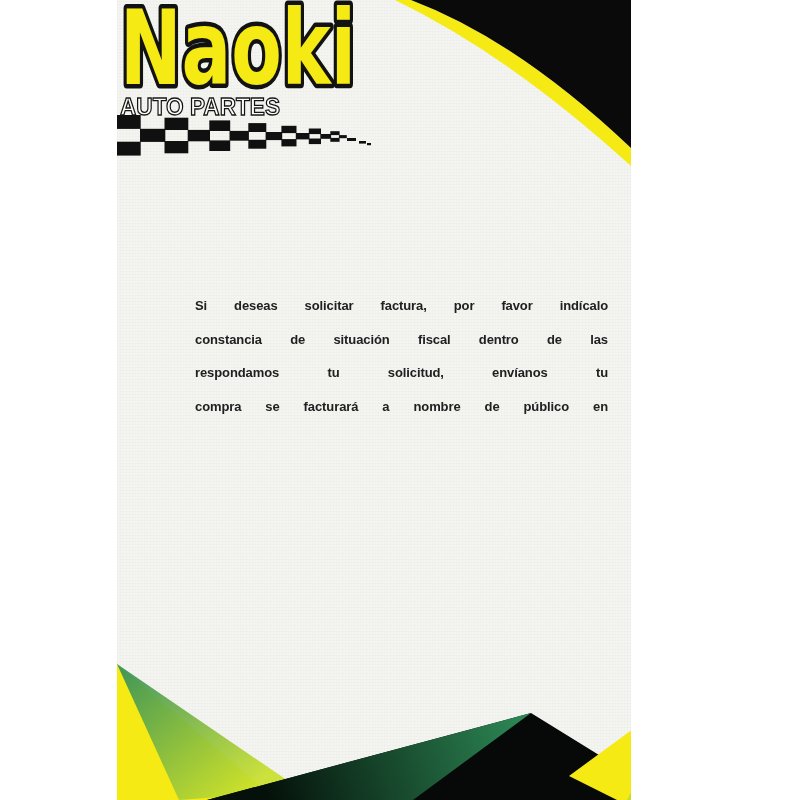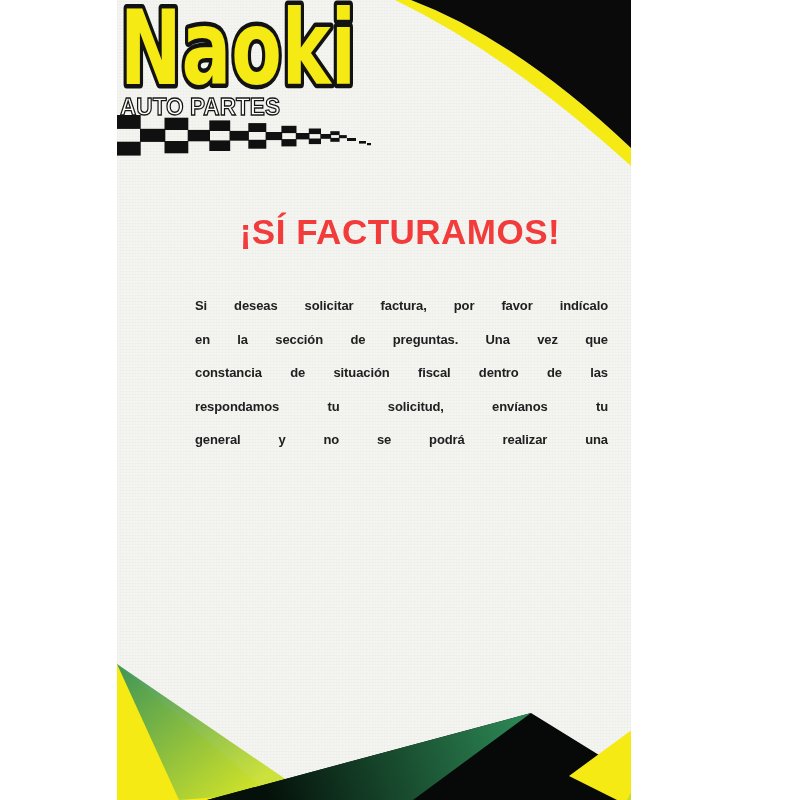--- a/index.html
+++ b/index.html
@@ -85,28 +85,26 @@
           <rect x="216.3" y="18.2" width="9.3" height="3.9" fill="#101010"></rect>
           <rect x="216.3" y="24.9" width="9.3" height="3.9" fill="#101010"></rect>
           <rect x="224.9" y="22.1" width="7.9" height="3.1" fill="#101010"></rect>
           <rect x="233" y="25" width="9" height="3" fill="#101010"></rect>
           <rect x="245" y="28" width="7" height="2.6" fill="#101010"></rect>
           <rect x="253" y="30" width="4" height="2.2" fill="#101010"></rect>
         </g>
     </svg>
 
 
-    <h1 class="headline">¡SÍ FACTURAMOS!</h1>
 
     <div class="paragraph">
       <div class="pline">Si deseas solicitar factura, por favor indícalo</div>
-      <div class="pline">en la sección de preguntas. Una vez que</div>
       <div class="pline">constancia de situación fiscal dentro de las</div>
       <div class="pline">respondamos tu solicitud, envíanos tu</div>
-      <div class="pline">general y no se podrá realizar una</div>
+      <div class="pline">compra se facturará a nombre de público en</div>
     </div>
 
     <svg class="bottom-band" viewBox="0 0 566 140" preserveAspectRatio="none">
       <defs>
         <linearGradient id="gLeft" gradientUnits="userSpaceOnUse" x1="10" y1="10" x2="120" y2="140">
           <stop offset="0" stop-color="#37925A"></stop>
             <stop offset="1" stop-color="#C9E02C"></stop>
         </linearGradient>
         <linearGradient id="gMt" gradientUnits="userSpaceOnUse" x1="414" y1="55" x2="150" y2="140">
           <stop offset="0" stop-color="#2E8B57"></stop>

